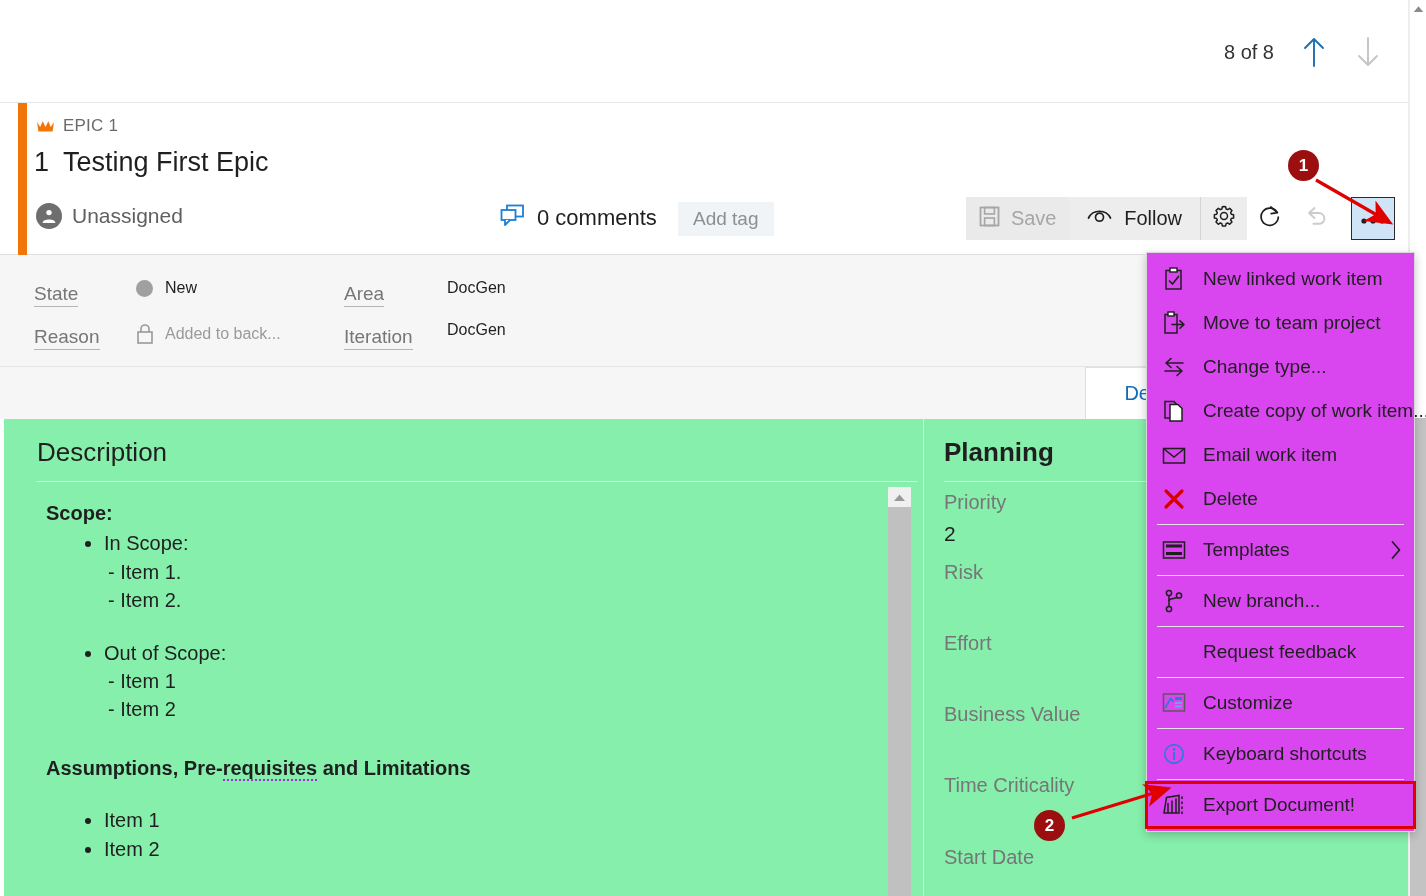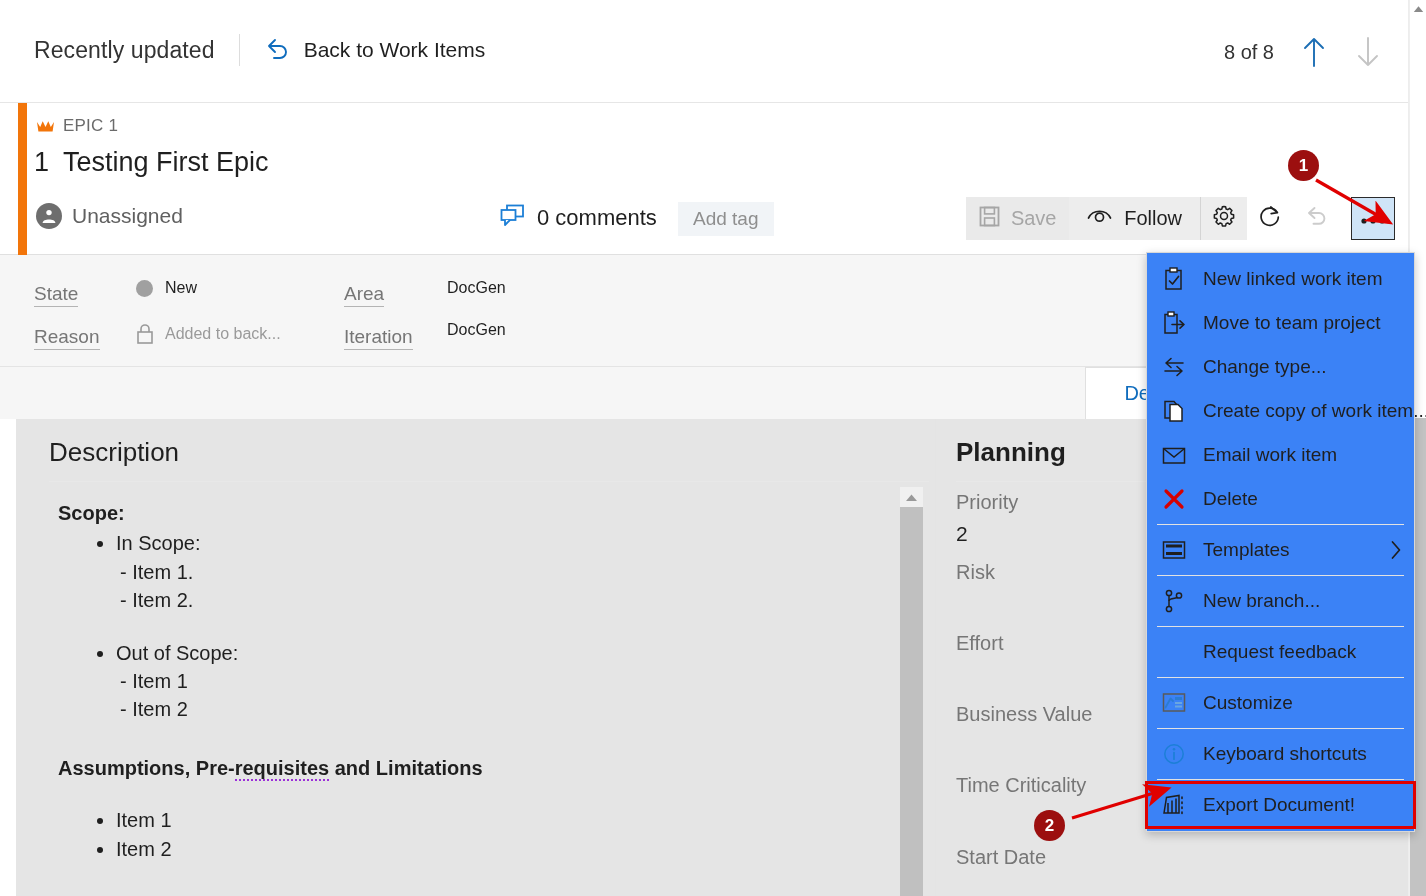--- a/index.html
+++ b/index.html
@@ -155,23 +155,23 @@
     width: 130px; height: 52px;
     background: #ffffff;
     border: 1px solid #e0e0e0; border-bottom: none;
     box-sizing: border-box;
     display: flex; align-items: center; justify-content: center;
     color: #0f6cbd; font-size: 20px; cursor: pointer;
   }
 
   
   .content {
-    position: absolute; left: 16px; top: 419px;
+    position: absolute; left: 4px; top: 419px;
     width: 1409px; height: 477px;
-    background: #e5e5e5;
+    background: #86efac;
     display: flex;
   }
   .desc-pane {
     position: relative;
     width: 920px; height: 477px;
     box-sizing: border-box;
     border-right: 1px solid #e4e4e4;
   }
   .sec-title {
     position: absolute; left: 33px; top: 18px;
@@ -226,21 +226,21 @@
   }
   .plan-field { position: absolute; left: 20px; }
   .plan-lbl { font-size: 20px; color: #767676; }
   .plan-val { font-size: 21px; color: #1f1f1f; margin-top: 8px; }
 
   
   .menu {
     position: absolute;
     left: 1146px; top: 252px;
     width: 269px;
-    background: #3b82f6;
+    background: #d946ef;
     border: 1px solid #d8d8d8;
     box-shadow: 0 3px 9px rgba(0,0,0,.22);
     z-index: 40;
     box-sizing: border-box;
     padding: 4px 0;
   }
   .mi {
     display: flex; align-items: center;
     height: 44px; padding: 0 10px 0 12px;
     cursor: pointer; position: relative;
@@ -295,32 +295,20 @@
     position: absolute; right: 17px; top: 0;
     width: 1px; height: 896px; background: #ededed; z-index: 5;
   }
 </style>
 </head>
 <body>
 
 <div id="page">
 
   <div class="topbar">
-    <div class="topbar-inner">
-      <span class="recently-updated">Recently updated</span>
-      <span class="topbar-divider"></span>
-      <span class="back-link">
-        <span>
-          <svg width="26" height="22" viewBox="0 0 26 22">
-            <path d="M5 9 L11 3 M5 9 L11 15 M5 9 H16 a6 6 0 0 1 0 12 H10" fill="none" stroke="#0f6cbd" stroke-width="1.9" stroke-linecap="round" stroke-linejoin="round"></path>
-          </svg>
-        </span>
-        <span class="lbl">Back to Work Items</span>
-      </span>
-    </div>
     <div class="nav-right">
       <span class="nav-count">8 of 8</span>
       <span class="nav-arrow">
         <svg width="28" height="36" viewBox="0 0 28 36">
           <path d="M14 32 V5 M5 14 L14 5 L23 14" fill="none" stroke="#1c6eb4" stroke-width="1.9" stroke-linecap="round" stroke-linejoin="round"></path>
         </svg>
       </span>
       <span class="nav-arrow">
         <svg width="28" height="36" viewBox="0 0 28 36">
           <path d="M14 4 V31 M5 22 L14 31 L23 22" fill="none" stroke="#c4c4c4" stroke-width="1.9" stroke-linecap="round" stroke-linejoin="round"></path>

